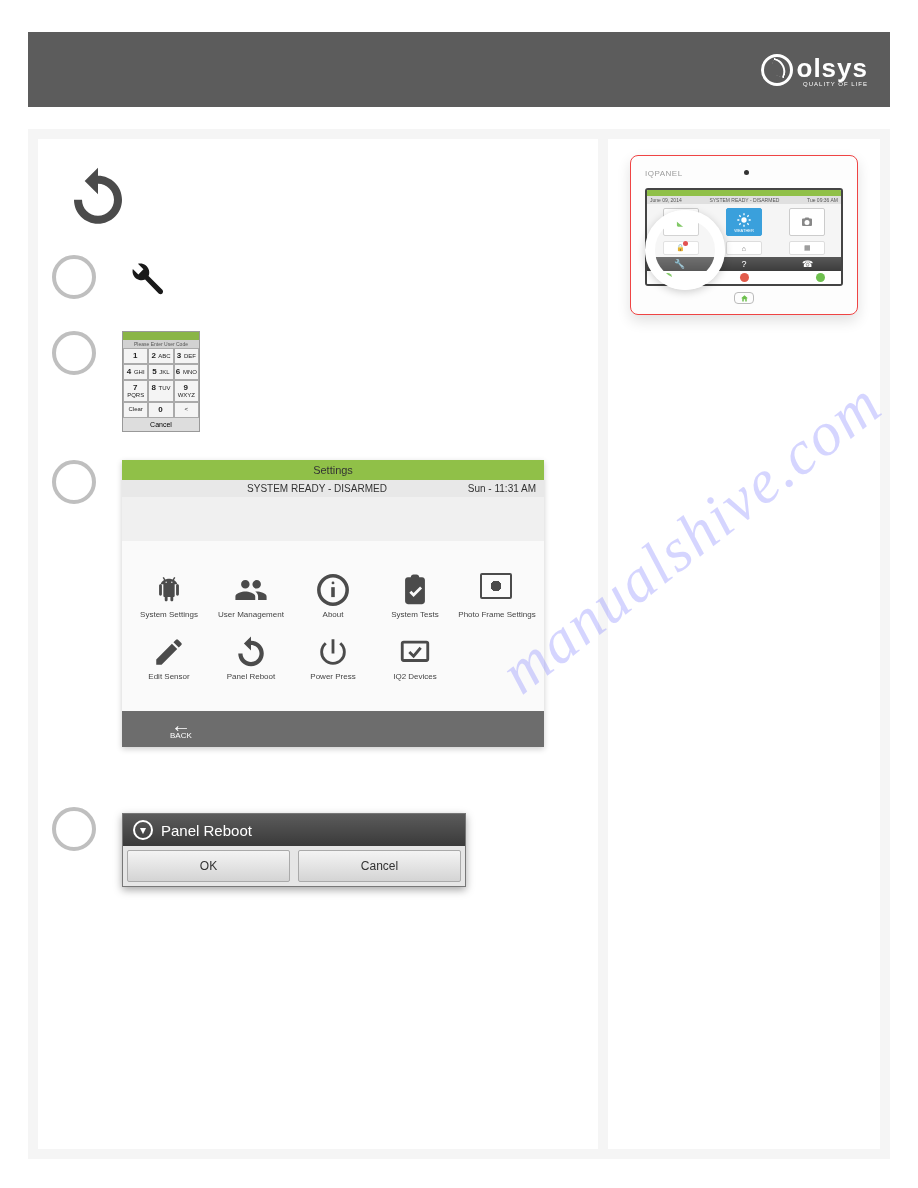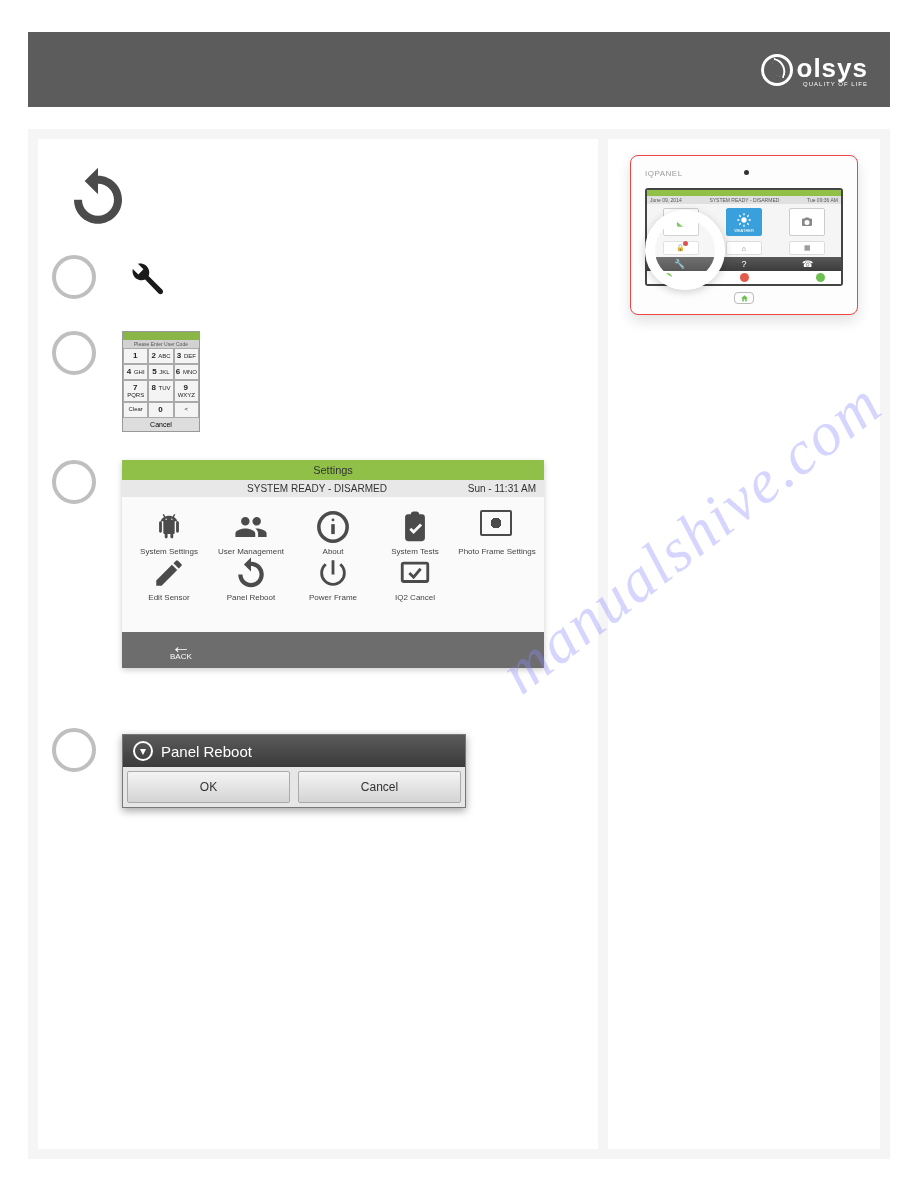--- a/index.html
+++ b/index.html
@@ -31,21 +31,21 @@
   .kp-grid { display: grid; grid-template-columns: repeat(3,1fr); }
   .kp-cell { border: 1px solid #aaa; background: #f4f4f4; font-size: 6px; text-align: center; padding: 3px 0; color: #222; line-height: 1; }
   .kp-cell b { font-size: 8px; font-weight: bold; margin-right: 1px; }
   .kp-cancel { grid-column: span 3; background: #ddd; font-size: 7px; padding: 3px 0; text-align: center; }
 
   
   .settings-shot { width: 422px; background: #f0f0f0; box-shadow: 0 2px 6px rgba(0,0,0,.2); }
   .ss-top { background: #90c048; text-align: center; font-size: 11px; color: #333; padding: 4px 6px; }
   .ss-status { display: flex; justify-content: space-between; font-size: 10px; background: #e8e8e8; color: #333; padding: 3px 8px; }
   .ss-status > span:first-child{ color:#444; }
-  .ss-grid { display: grid; grid-template-columns: repeat(5,1fr); background: #fafafa; padding: 13px 6px 30px 6px; }
+  .ss-grid { display: grid; grid-template-columns: repeat(5,1fr); row-gap: 16px; background: #fafafa; padding: 32px 6px 30px 6px; margin-top: 44px; }
   .ss-item { text-align: center; }
   .ss-item svg, .ss-item .iconbox { width: 34px; height: 34px; margin: 0 auto; display: block; }
   .ss-item-label { font-size: 8px; color: #444; margin-top: 3px; display: block; }
   .ss-bottom { background: #6d6d6d; height: 36px; display: flex; align-items: center; padding-left: 48px; }
   .ss-back { color: #fff; font-size: 8px; text-align: center; }
   .ss-back .arrow { font-size: 20px; line-height: 0.6; display:block;}
   .iconbox { display:flex; align-items:center; justify-content:center;}
   .pf-icon{ width:32px; height:26px; border:2px solid #4b4b4b; background: radial-gradient(circle at 50% 50%, #4b4b4b 30%, transparent 31%); border-radius:2px;}
 
   
@@ -210,30 +210,30 @@
                     </svg>
                   </div>
               <span class="ss-item-label">Panel Reboot</span>
             </div>
             <div class="ss-item">
               <div class="iconbox">
                     <svg viewBox="0 0 24 24" fill="#4b4b4b">
                       <path d="M13 3h-2v10h2V3zm4.83 2.17l-1.42 1.42A7 7 0 1 1 7.59 6.59L6.17 5.17A9 9 0 1 0 17.83 5.17z"></path>
                     </svg>
                   </div>
-              <span class="ss-item-label">Power Frame</span>
+              <span class="ss-item-label">Power Press</span>
             </div>
             <div class="ss-item">
               <div class="iconbox">
                     <svg viewBox="0 0 24 24" fill="none" stroke="#4b4b4b" stroke-width="2">
                       <rect x="3" y="5" width="18" height="13" rx="1"></rect>
                       <path d="M8 12l3 3 5-6" fill="none"></path>
                     </svg>
                   </div>
-              <span class="ss-item-label">IQ2 Cancel</span>
+              <span class="ss-item-label">IQ2 Devices</span>
             </div>
           </div>
           <div class="ss-bottom">
             <div class="ss-back">
               <span class="arrow">←</span>
               <span>BACK</span>
             </div>
           </div>
         </div>
       </div>

